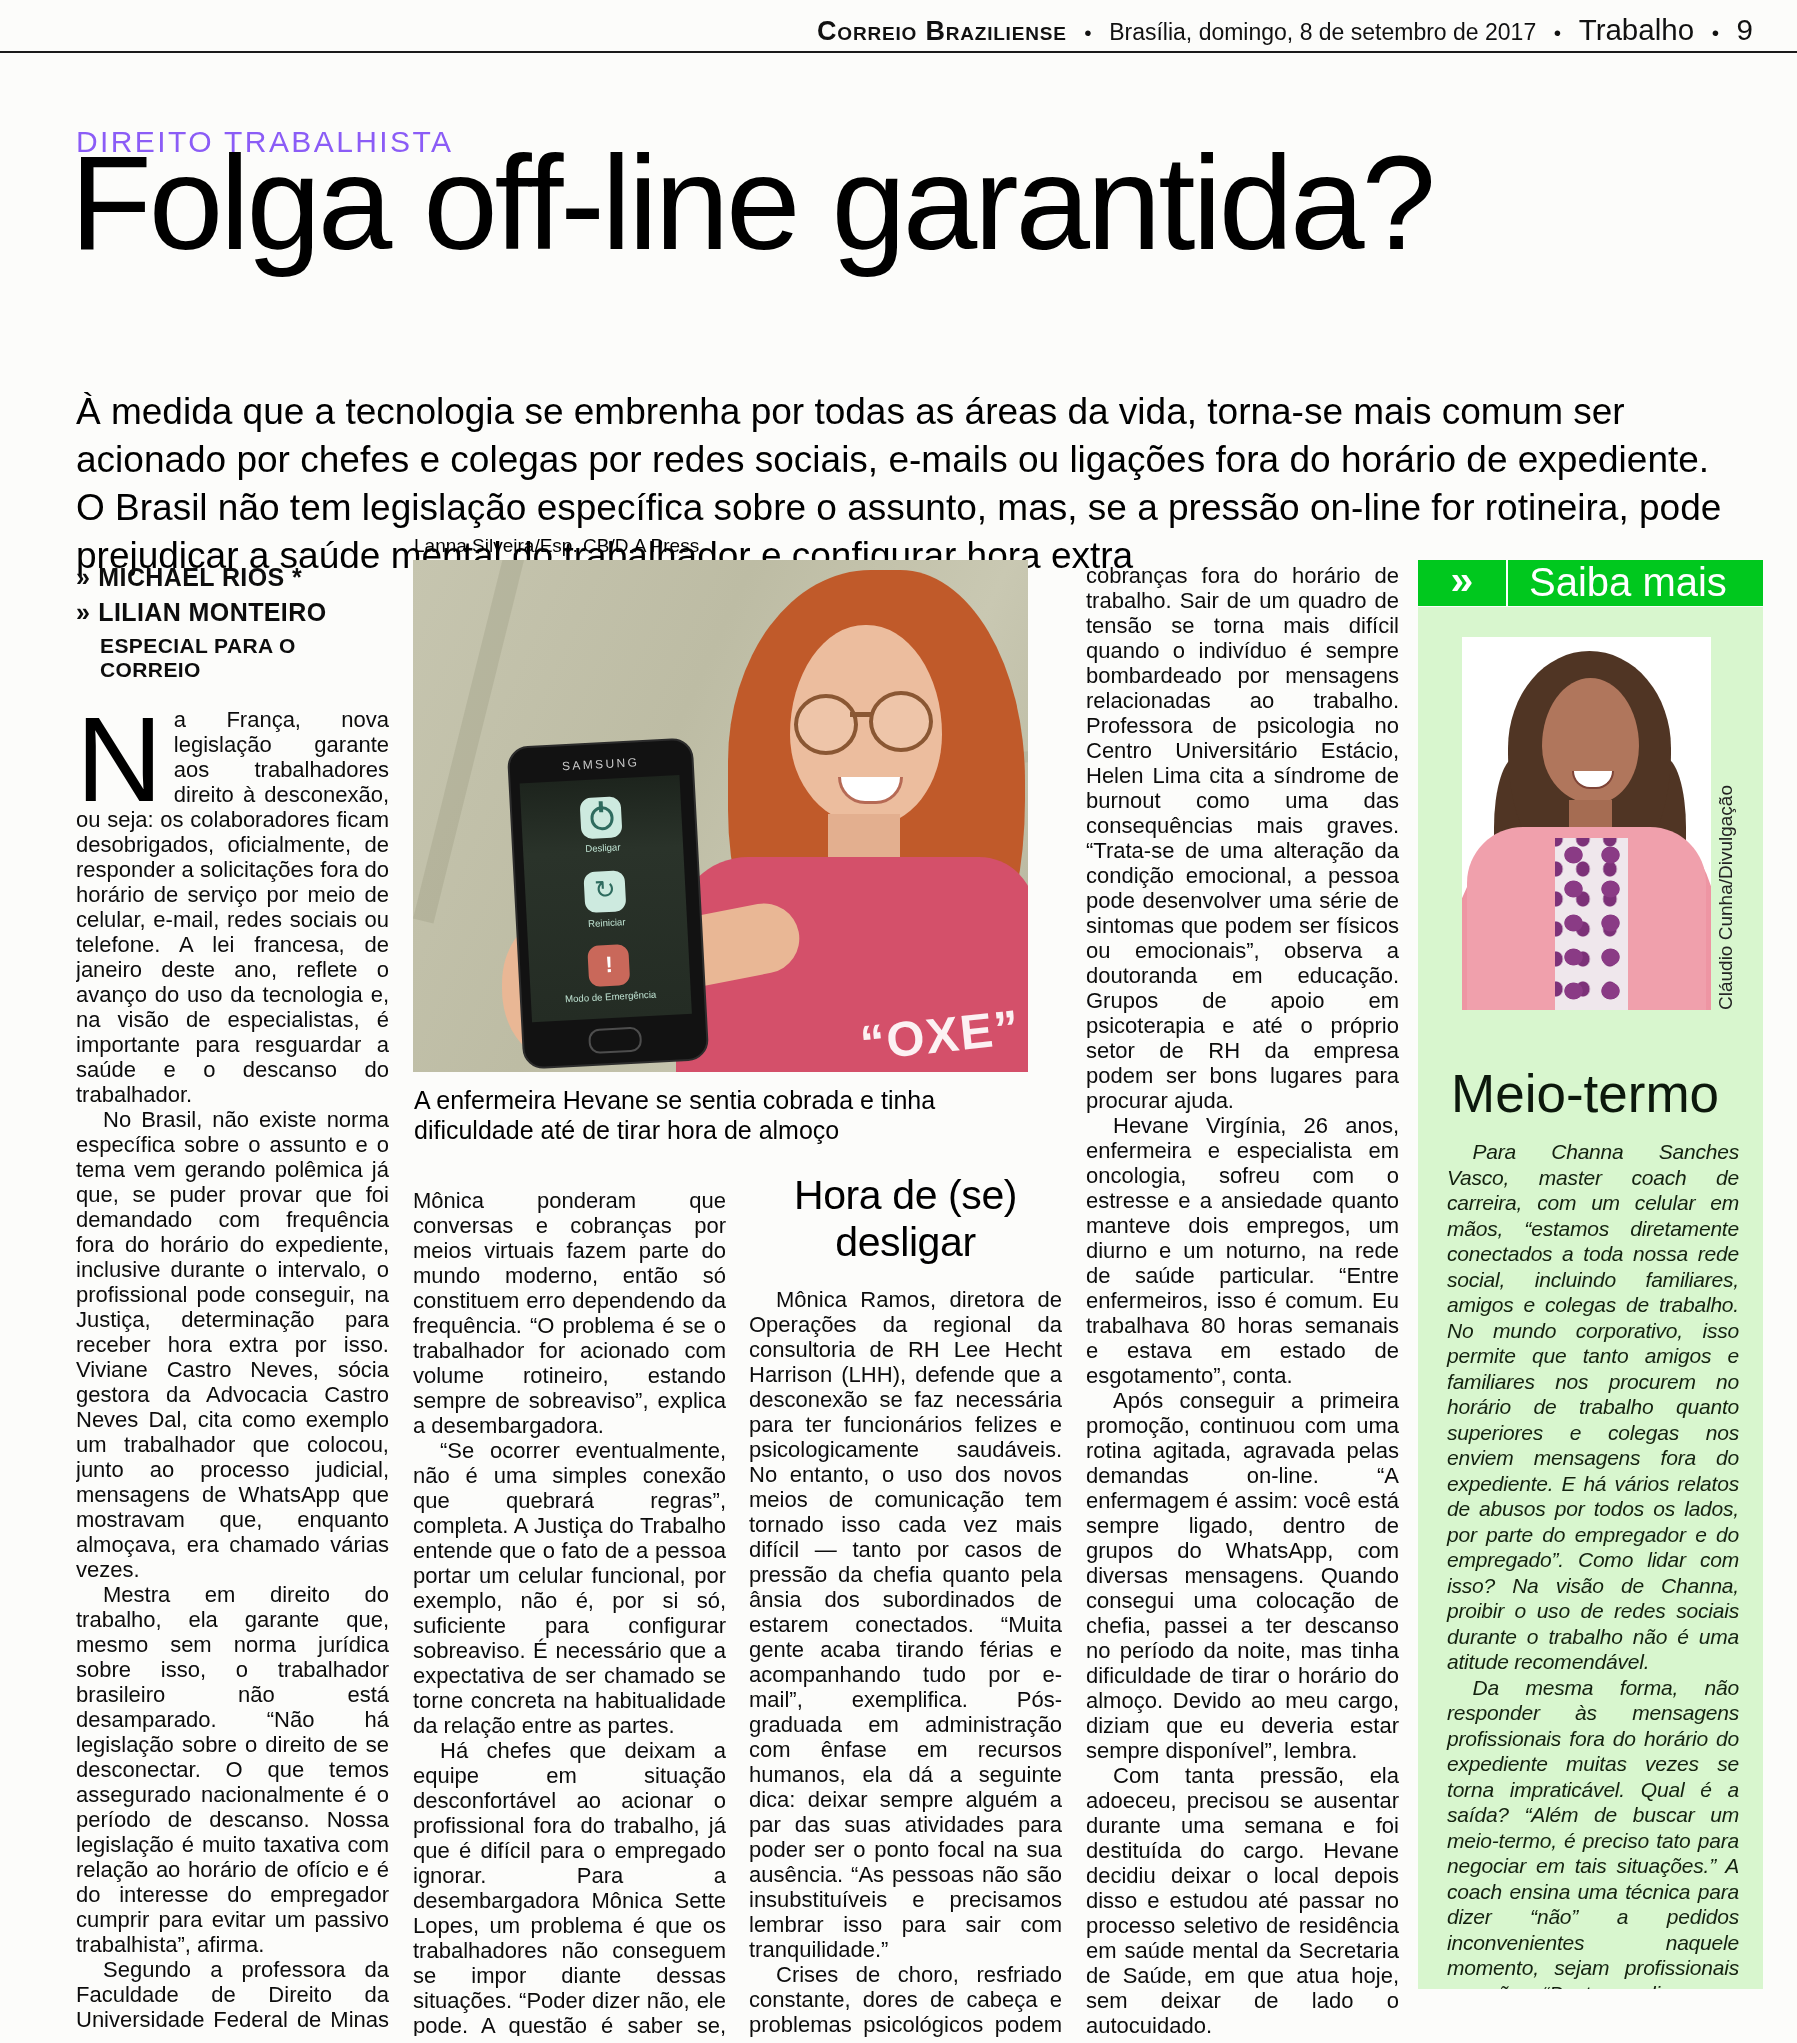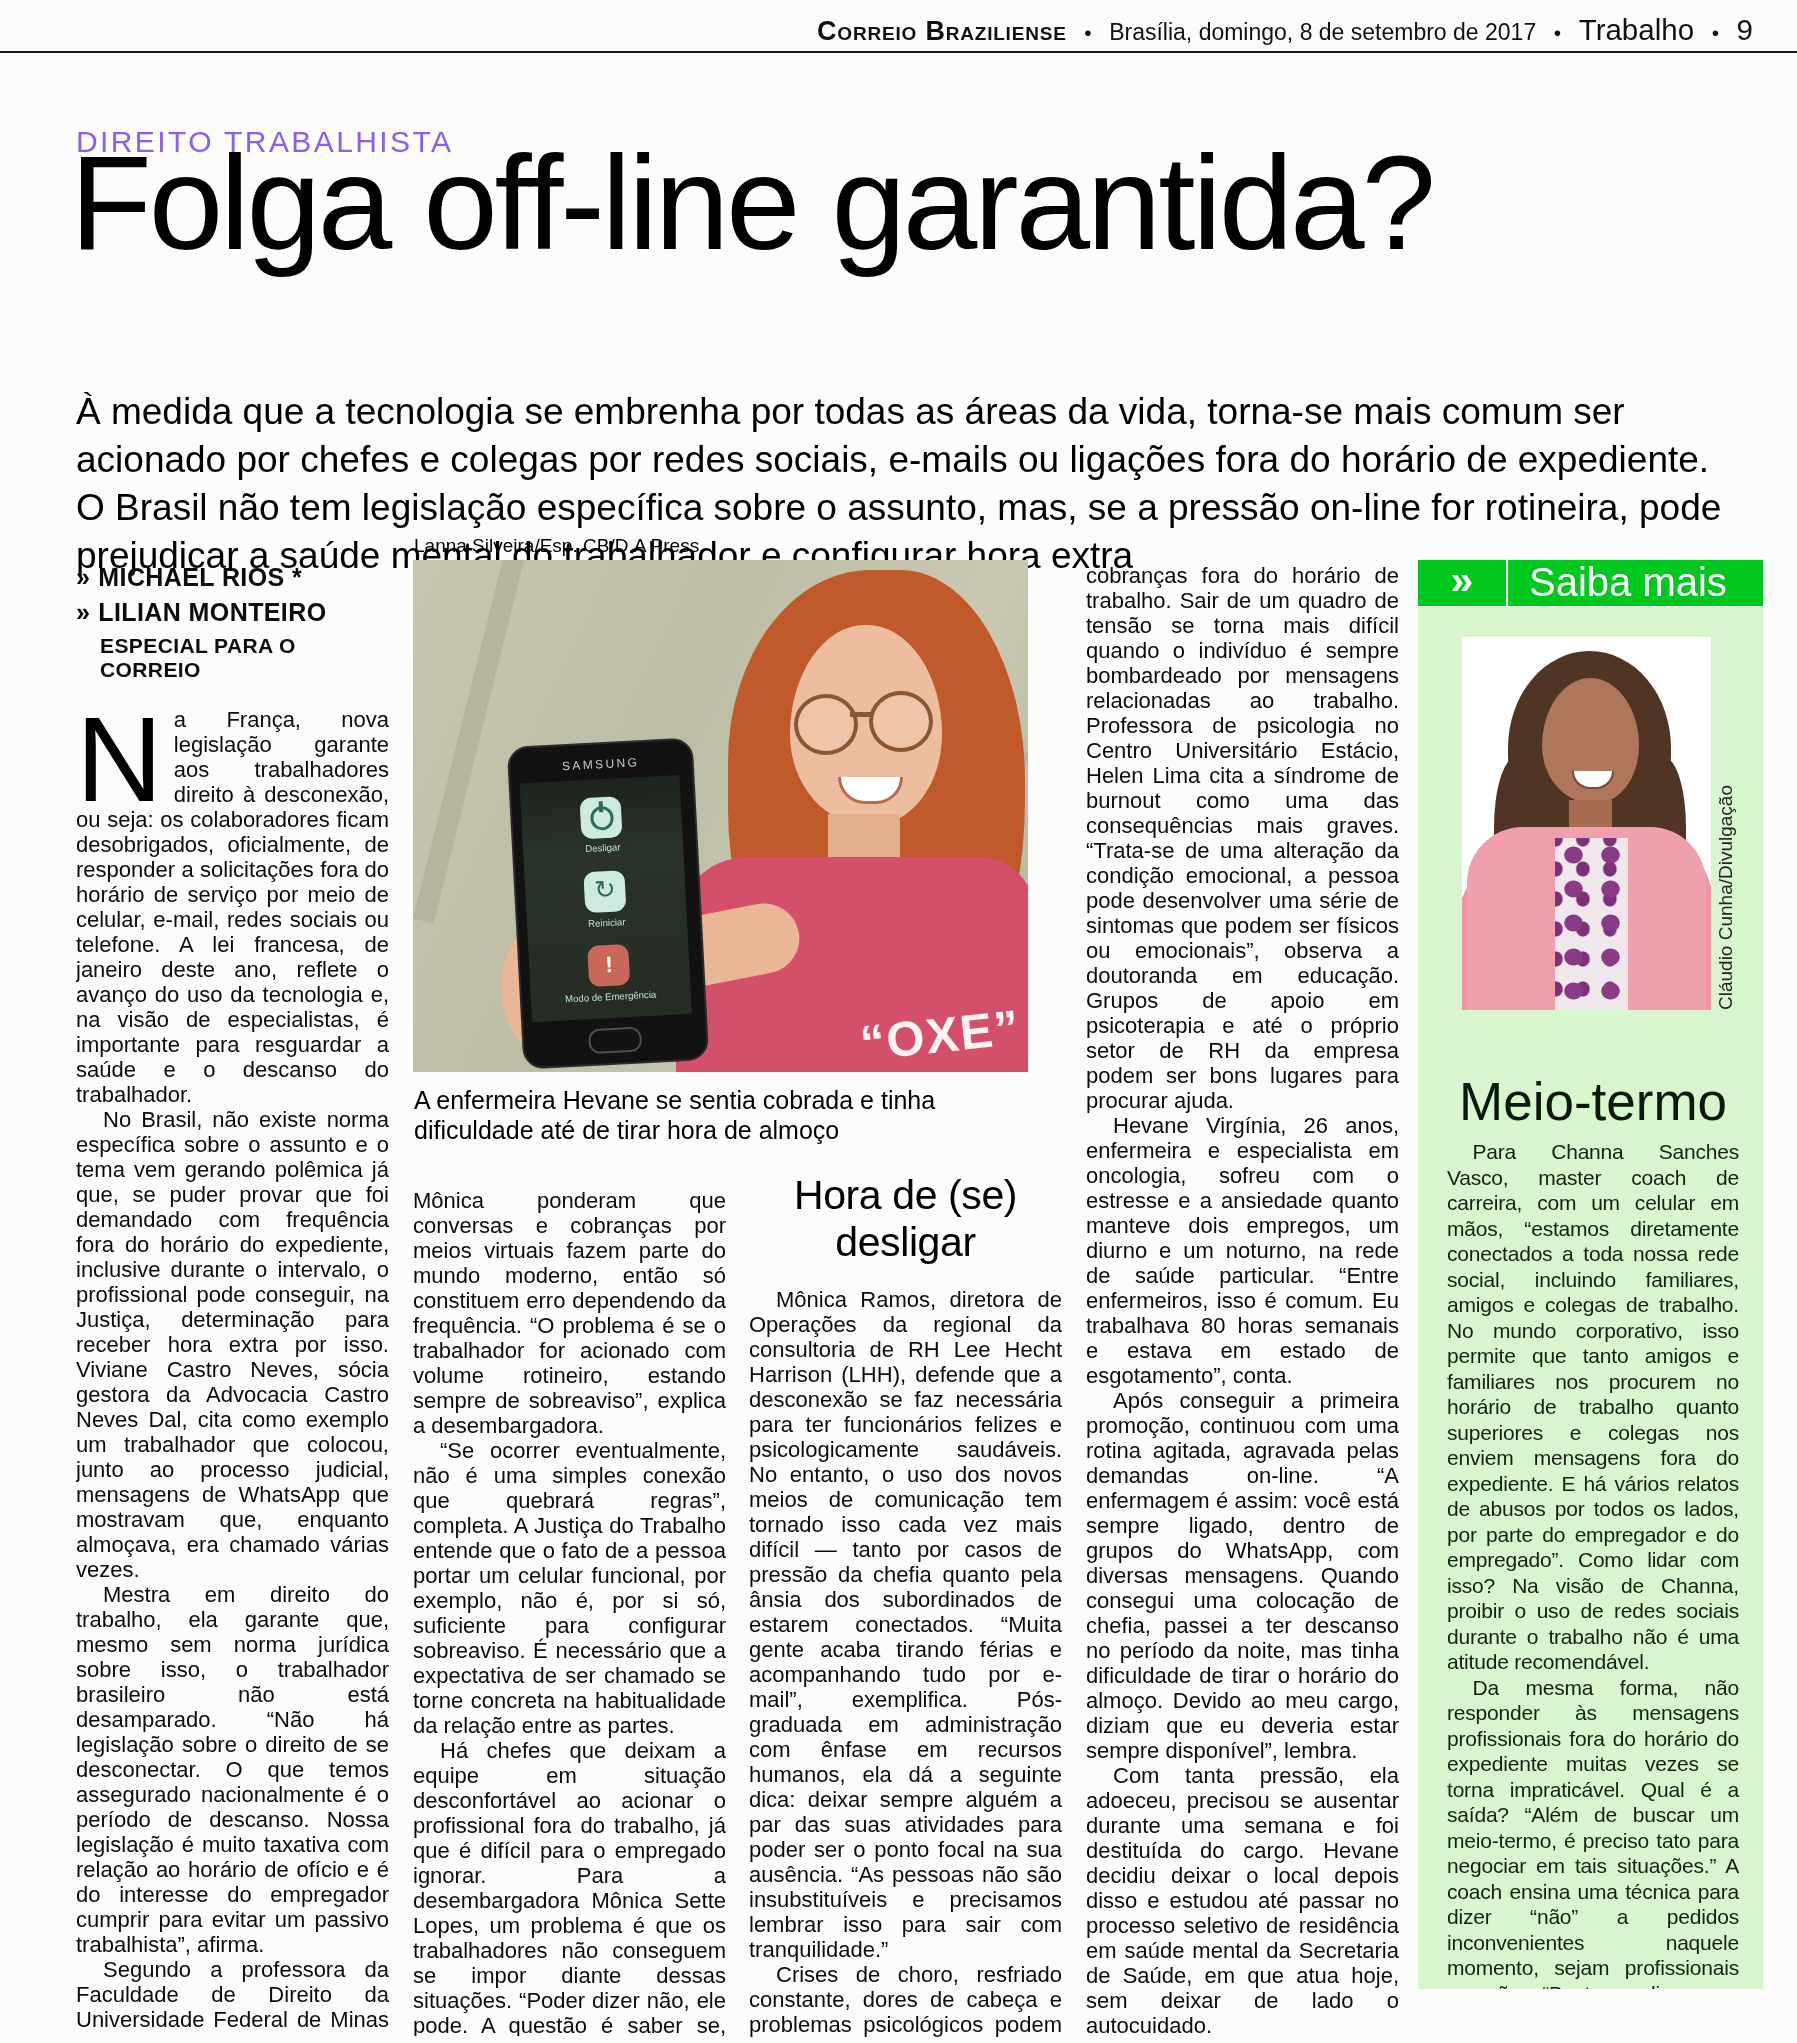--- a/index.html
+++ b/index.html
@@ -83,24 +83,24 @@
   .s-smile{position:absolute;left:110px;top:134px;width:38px;height:16px;background:#fff;border:2.4px solid #7e4437;border-top:none;border-radius:0 0 24px 24px;}
   .s-neck{position:absolute;left:107px;top:163px;width:43px;height:37px;background:#a56c52;}
   .s-blazer{position:absolute;left:4.8px;top:190px;width:239px;height:184px;background:#f0a0ac;border-radius:56px 56px 0 0;}
   .s-sleeve-l{position:absolute;left:-14.4px;top:214px;width:88px;height:176px;background:#ee95a3;border-radius:40px;transform:rotate(24deg);}
   .s-sleeve-r{position:absolute;left:177px;top:209px;width:88px;height:184px;background:#ee95a3;border-radius:40px;transform:rotate(-20deg);}
   .s-dress{position:absolute;left:93px;top:201px;width:73px;height:172px;background-color:#efe7ec;
            background-image:radial-gradient(#8a3b85 8.8px,transparent 9.6px),radial-gradient(#7c3178 6.4px,transparent 7.2px);
            background-size:37px 34px,27px 30px;background-position:0 0,14.4px 16px;}
   .sb-photo-credit{position:absolute;left:297px;top:30px;height:373px;writing-mode:vertical-rl;
                    transform:rotate(180deg);font-size:19px;color:#222;}
-  .sb-heading{position:absolute;left:29px;top:452px;margin:12px;font-size:53px;font-weight:400;color:#0c180c;}
+  .sb-heading{position:absolute;left:29px;top:452px;margin:4px;font-size:53px;font-weight:400;color:#0c180c;}
   .sb-text{position:absolute;left:29px;top:532px;width:292px;}
   .sb-text p{margin:0;font-size:21px;line-height:25.5px;text-align:justify;color:#13210f;letter-spacing:-0.2px;}
-  .sb-text p.indent{text-indent:25.5px;}
+  .sb-text p.indent{text-indent:25.5px;font-style:italic;}
 </style>
 </head>
 <body>
 
 <div class="page">
 
   <header class="masthead">
     <span class="paper">Correio Braziliense</span>
     <span class="dot">•</span>
     <span class="dateline">Brasília, domingo, 8 de setembro de 2017</span>

